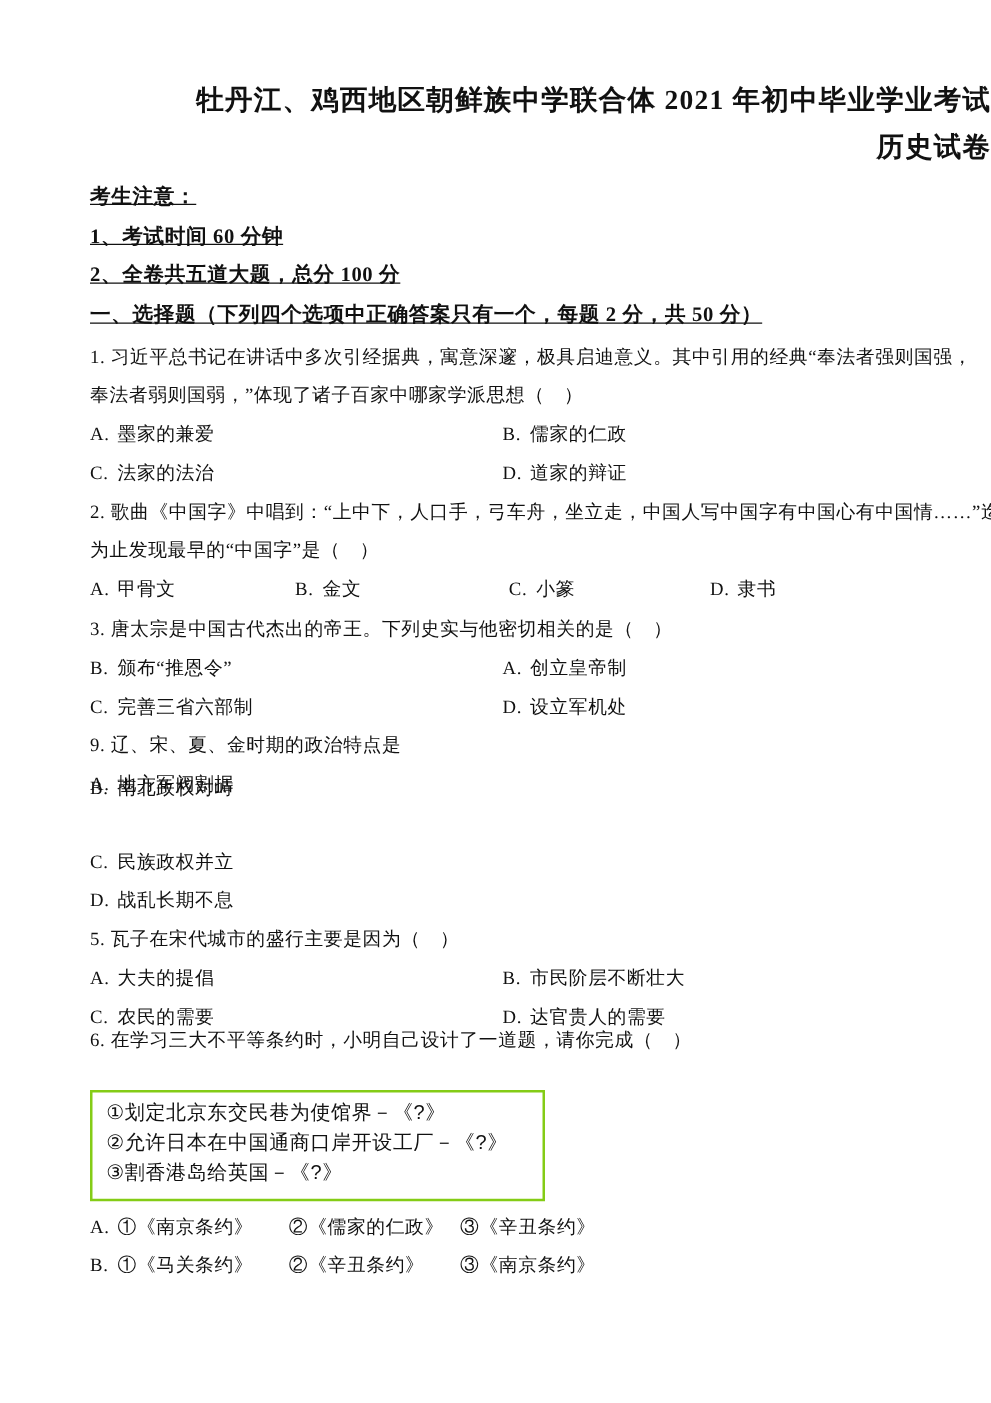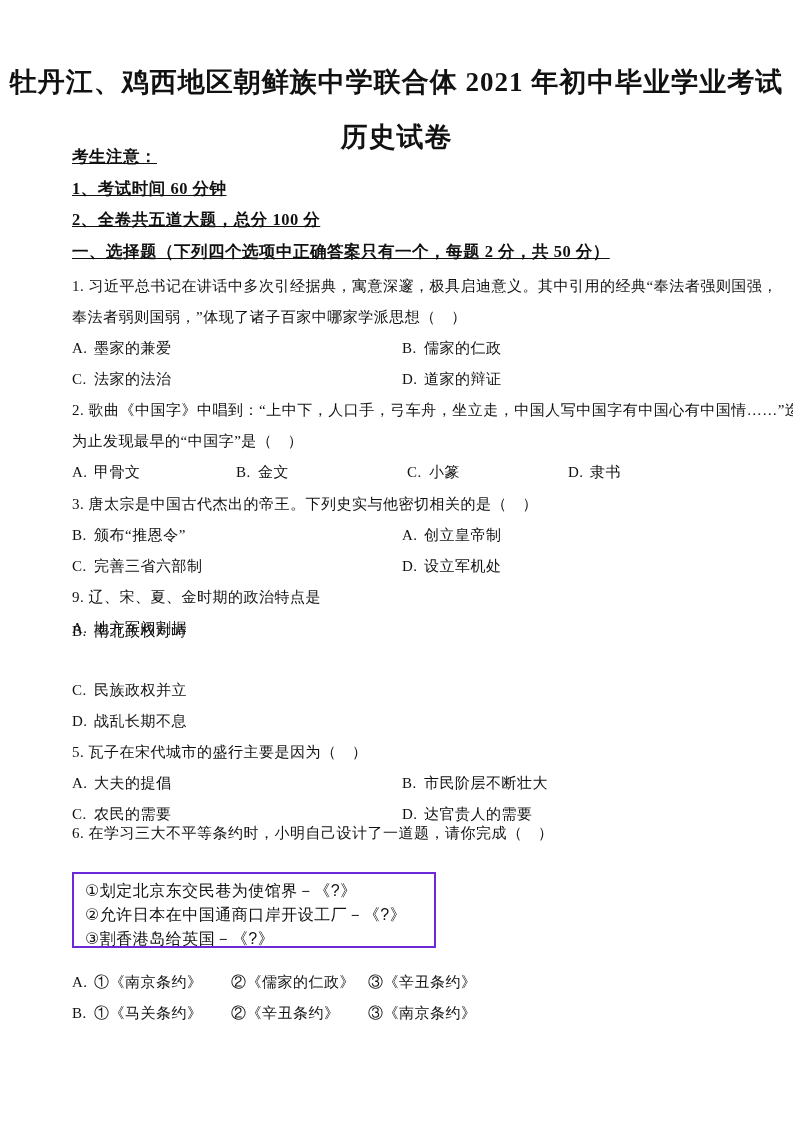--- a/index.html
+++ b/index.html
@@ -22,23 +22,24 @@
     right: 58px;
     line-height: 1;
     white-space: nowrap;
   }
   .center {
     left: 0;
     right: 0;
     text-align: center;
   }
   .title {
-    font-size: 27px;
+    font-size: 22px;
     font-weight: bold;
     letter-spacing: 1px;
+    text-align: right;
   }
   .notice {
     font-size: 16.5px;
     font-weight: bold;
     letter-spacing: 0.5px;
     text-decoration: underline;
   }
   .stem, .opt {
     font-size: 15px;
     letter-spacing: 0.5px;
@@ -54,22 +55,22 @@
   .opt-label {
     display: inline-block;
     width: 22px;
     font-size: 15px;
   }
   .treaty-box {
     position: absolute;
     left: 72px;
     top: 872px;
     width: 364px;
-    height: 76px;
-    border: 2px solid #6d28d9;
+    height: 89px;
+    border: 2px solid #84cc16;
     box-sizing: border-box;
     padding: 5px 10px 0 11px;
     font-family: "Liberation Sans", "DejaVu Sans", sans-serif;
     font-size: 16px;
     letter-spacing: 0.5px;
   }
   .treaty-box .box-line {
     line-height: 24px;
     white-space: nowrap;
   }
@@ -81,21 +82,21 @@
     font-size: 15px;
     letter-spacing: 0.5px;
   }
 </style>
 </head>
 <body>
 
 <div class="page">
 
   <div class="row center title" style="top:69px">牡丹江、鸡西地区朝鲜族中学联合体 2021 年初中毕业学业考试</div>
-  <div class="row center title" style="top:124px">历史试卷</div>
+  <div class="row center title" style="top:107px">历史试卷</div>
 
   <div class="row notice" style="top:149px">考生注意：</div>
   <div class="row notice" style="top:181px">1、考试时间 60 分钟</div>
   <div class="row notice" style="top:212px">2、全卷共五道大题，总分 100 分</div>
 
   <div class="row notice" style="top:244px">一、选择题（下列四个选项中正确答案只有一个，每题 2 分，共 50 分）</div>
 
   <div class="row stem" style="top:279px">1. 习近平总书记在讲话中多次引经据典，寓意深邃，极具启迪意义。其中引用的经典“奉法者强则国强，</div>
   <div class="row stem" style="top:310px">奉法者弱则国弱，”体现了诸子百家中哪家学派思想（　）</div>
   <div class="row opts-2col" style="top:341px">

